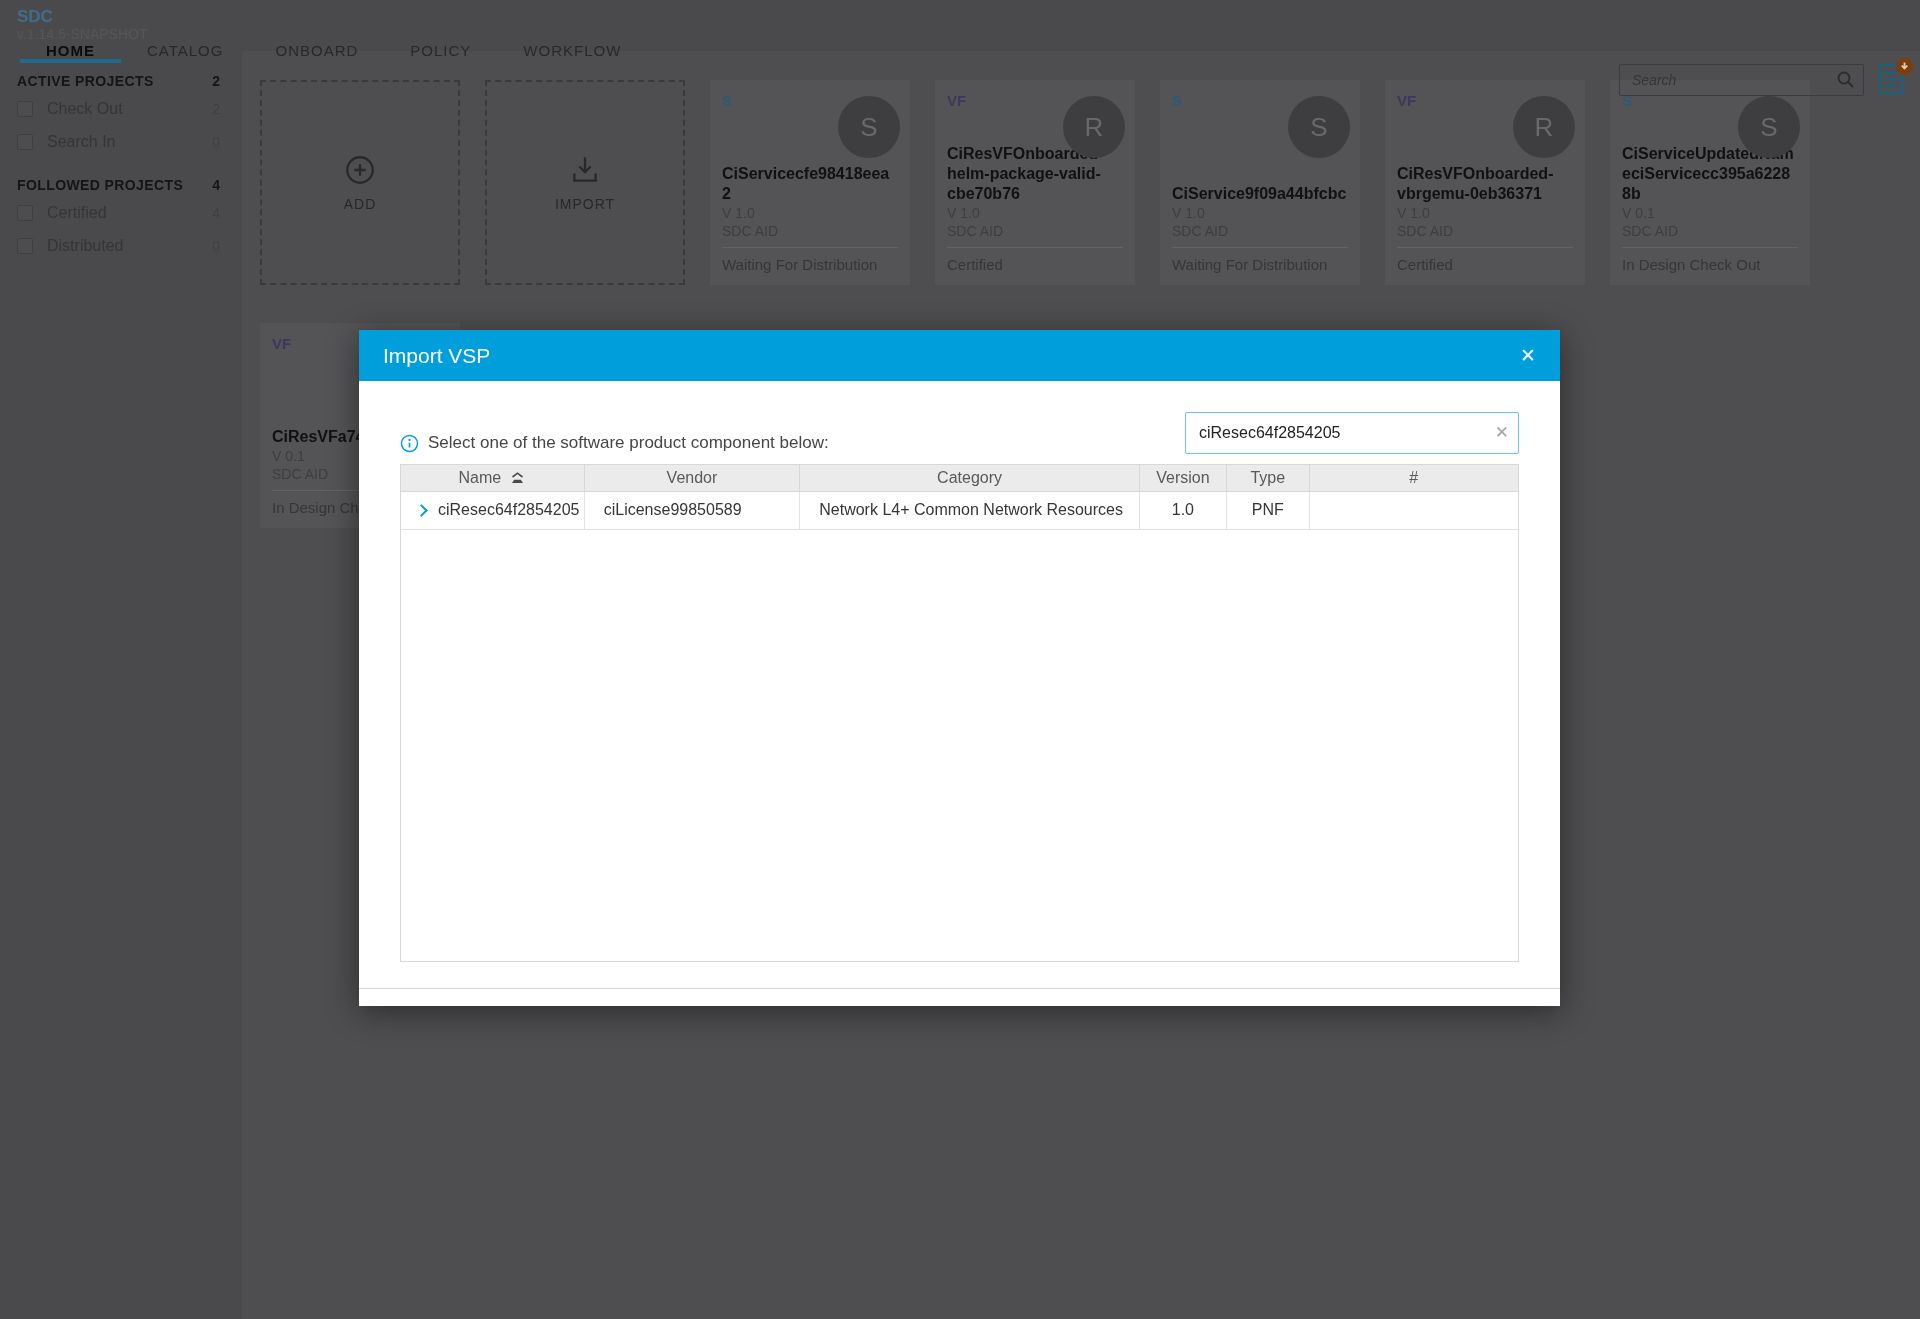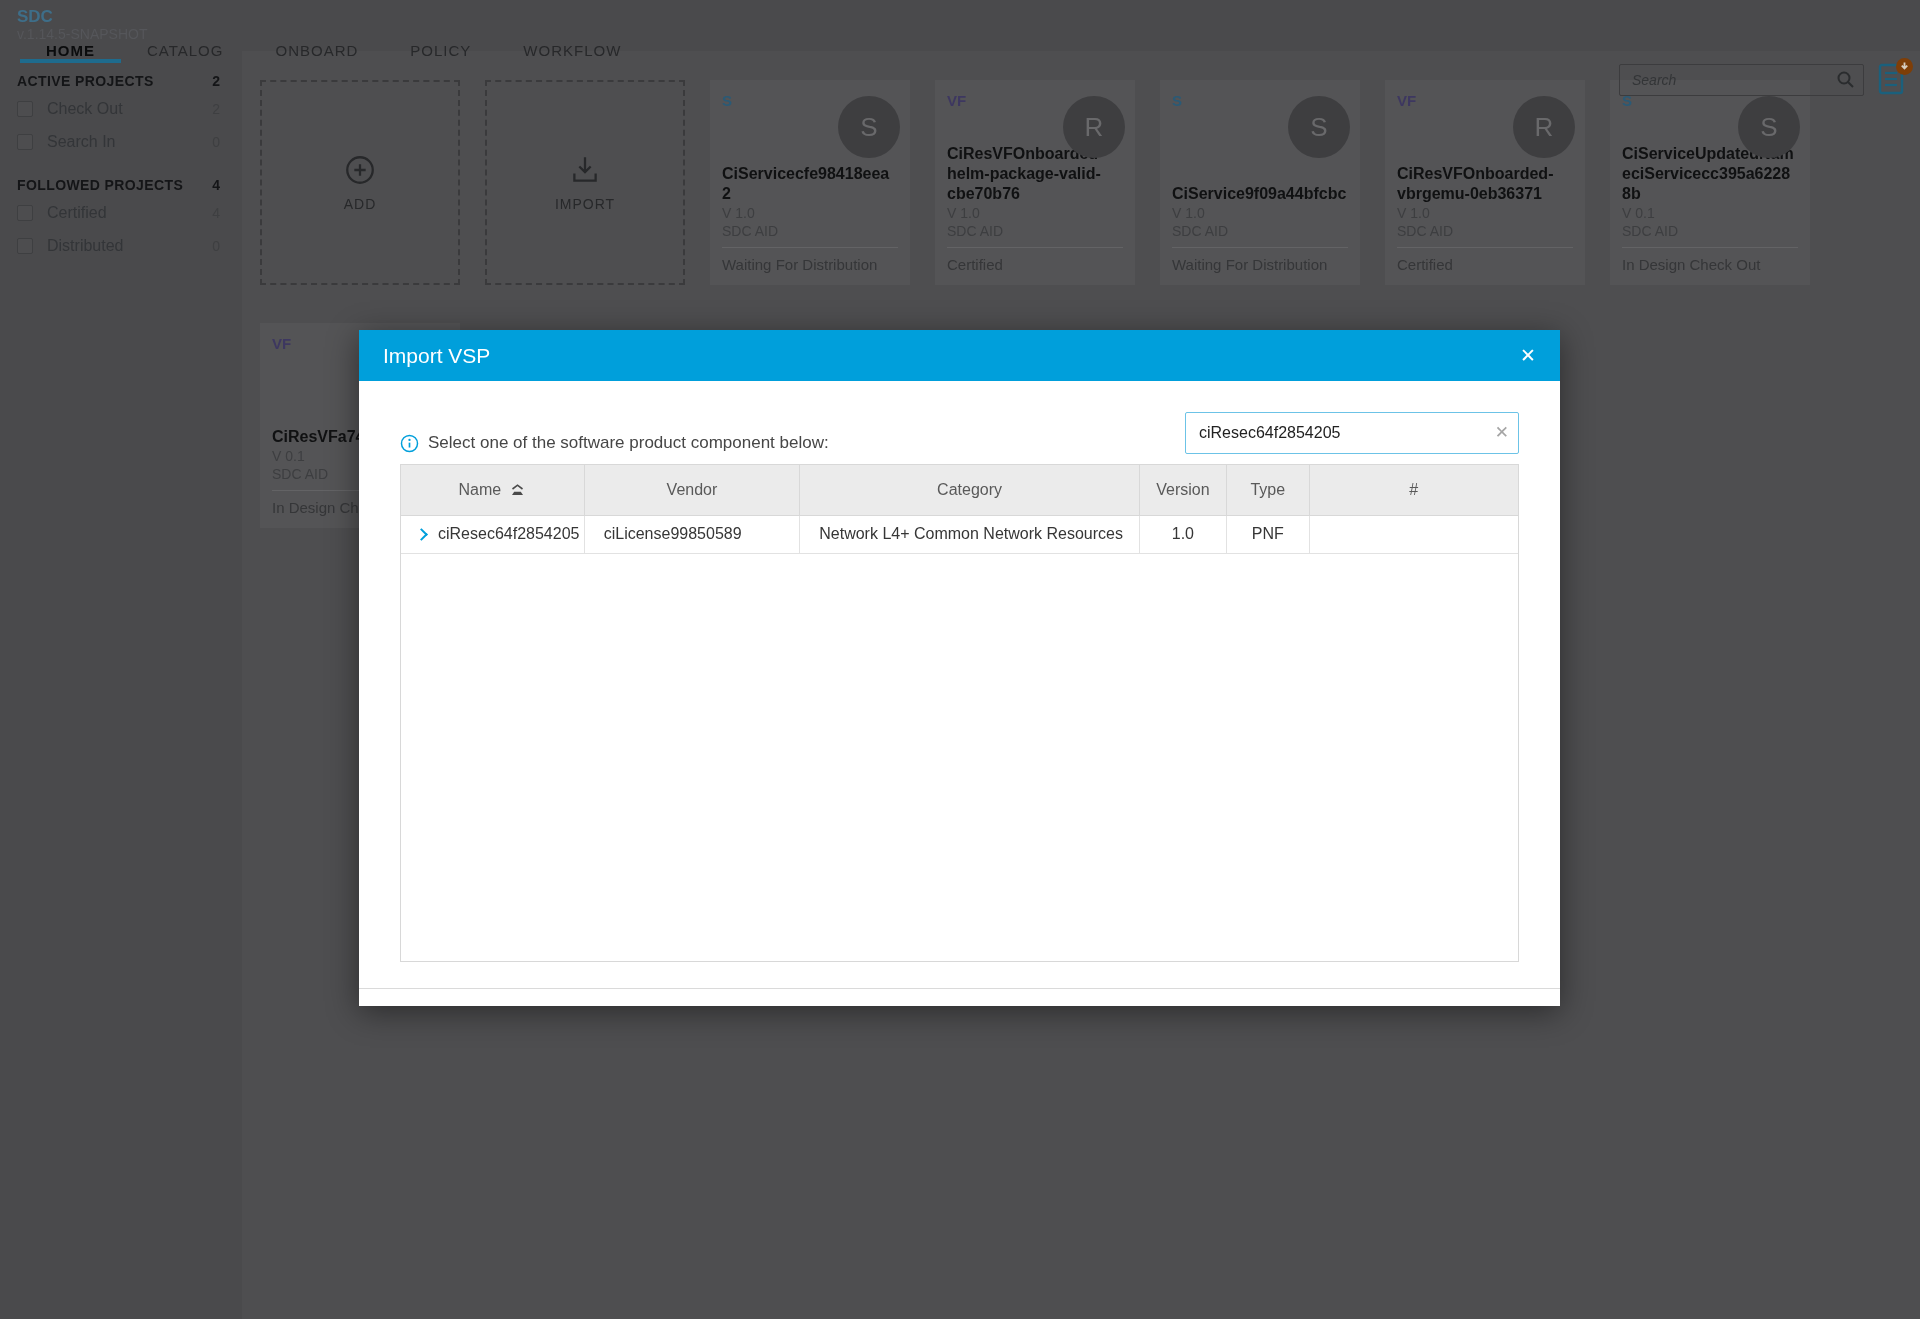--- a/index.html
+++ b/index.html
@@ -113,21 +113,21 @@
   }
   .vsp-table { margin-top:10px; border:1px solid #d8d8d8; height:498px; background:#fff; }
   table { border-collapse:collapse; width:100%; table-layout:fixed; }
   col.c-name   { width:16.4%; }
   col.c-vendor { width:19.3%; }
   col.c-cat    { width:30.4%; }
   col.c-ver    { width:7.8%;  }
   col.c-type   { width:7.4%;  }
   col.c-hash   { width:18.7%; }
   thead th {
-    background:#ebebeb; height:50px; font-weight:normal; color:#595959; font-size:16px;
+    background:#ebebeb; height:26px; font-weight:normal; color:#595959; font-size:16px;
     border-right:1px solid #d8d8d8; border-bottom:1px solid #d8d8d8; cursor:pointer;
   }
   thead th:last-child { border-right:none; }
   tbody td {
     height:38px; font-size:16px; color:#363636;
     border-right:1px solid #e2e2e2; border-bottom:1px solid #e2e2e2; background:#fff;
   }
   tbody td:last-child { border-right:none; }
   .th-name-inner { display:inline-flex; align-items:center; gap:8px; }
   .cell-name { display:flex; align-items:center; padding-left:16px; gap:12px; }

